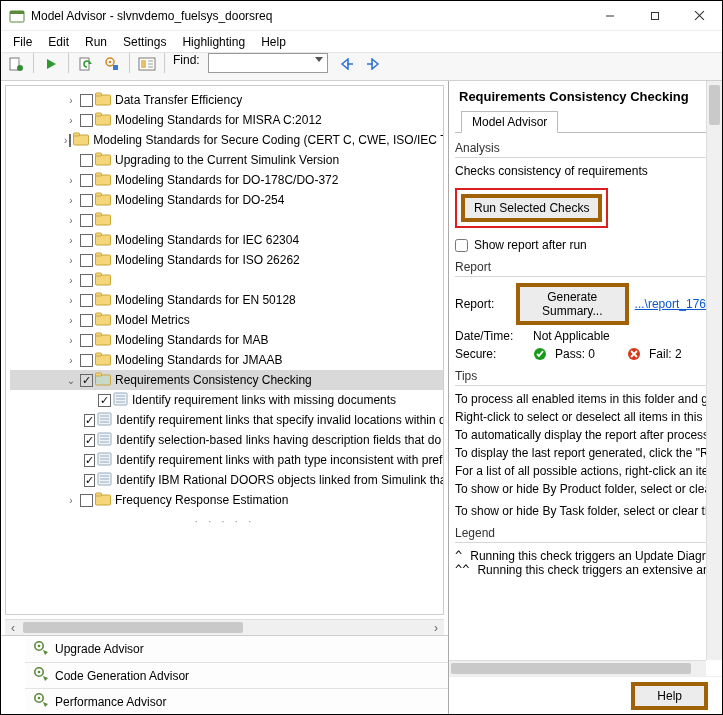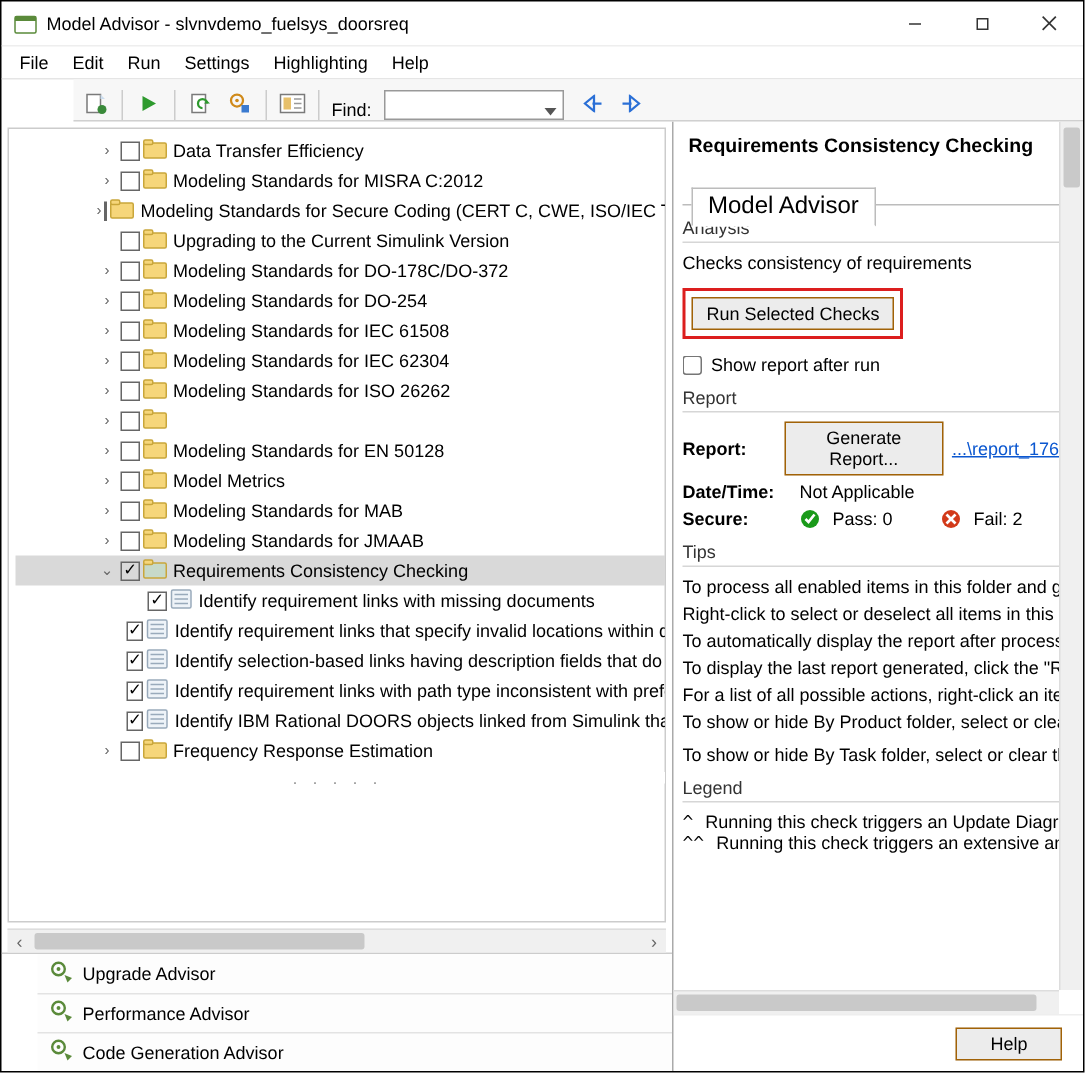--- a/index.html
+++ b/index.html
@@ -3,21 +3,21 @@
 <meta charset="utf-8">
 <style>
   * { box-sizing: border-box; margin: 0; padding: 0; }
   body { font-family: "Segoe UI", Arial, sans-serif; font-size: 12px; background: #fff; width: 723px; height: 715px; overflow: hidden; border: 1px solid #000; display: flex; flex-direction: column; }
   .titlebar { height: 30px; display: flex; align-items: center; padding: 0 0 0 8px; border-bottom: 1px solid #eee; }
   .titlebar .title-icon { width: 16px; height: 16px; margin-right: 6px; }
   .titlebar .title { flex: 1; font-size: 12px; }
   .window-btn { width: 45px; height: 30px; display: flex; align-items: center; justify-content: center; }
   .menubar { height: 22px; display: flex; align-items: center; padding: 0 6px; gap: 4px; border-bottom: 1px solid #e5e5e5; }
   .menubar span { padding: 2px 6px; cursor: default; }
-  .toolbar { height: 28px; display: flex; align-items: flex-end; padding: 0 4px; gap: 4px; border-bottom: 1px solid #d0d0d0; background: #f7f7f7; margin-left: 48px; }
+  .toolbar { height: 28px; display: flex; align-items: flex-start; padding: 0 4px; gap: 4px; border-bottom: 1px solid #d0d0d0; background: #f7f7f7; }
   .tool-btn { width: 22px; height: 22px; display: flex; align-items: center; justify-content: center; border: 1px solid transparent; border-radius: 2px; }
   .tool-sep { width: 1px; height: 20px; background: #ccc; margin: 0 2px; }
   .toolbar .find-label { font-size: 12px; margin: 0 4px 0 2px; }
   .find-input { width: 120px; height: 20px; border: 1px solid #999; font-size: 12px; padding: 0 3px; }
   .body { flex: 1; display: flex; overflow: hidden; }
   .left-wrap { width: 448px; display: flex; flex-direction: column; border-right: 1px solid #aaa; }
   .tree-pane { flex: 1; overflow: auto; border: 1px solid #ccc; margin: 4px; position: relative; }
   .edge-dots { position: sticky; left:0; bottom:0; width:100%; height:8px; text-align:center; color:#999; letter-spacing:3px; background:#fff;}
   .tree { padding: 4px 0 4px 4px; white-space: nowrap; }
   .row { display: flex; align-items: center; height: 20px; gap: 2px; padding-right: 4px; }
@@ -31,30 +31,30 @@
   .row.selected .folder-icon rect.fbody { fill: #c7d9c8; }
   .advisors { border-top: 1px solid #ccc; padding-left: 24px; }
   .adv-item { height: 26px; display: flex; align-items: center; gap: 6px; padding: 0 8px; border-top: 1px solid #e3e3e3; background: #fdfdfd; }
   .adv-item:first-child { border-top: none; }
   .right-wrap { flex: 1; display: flex; flex-direction: column; overflow: hidden; }
   .right-scroll { flex: 1; overflow: hidden; display: flex; }
   .right-content { flex: 1; padding: 6px 0 6px 6px; overflow: hidden; }
   .right-vscroll { width: 16px; background: #f0f0f0; border-left: 1px solid #ddd; position: relative; }
   .right-vscroll .thumb { position: absolute; left: 2px; right: 2px; top: 4px; height: 40px; background: #c9c9c9; border-radius: 2px; }
   .panel-title { font-size: 13px; font-weight: bold; padding: 2px 4px 6px; }
-  .tab { display: inline-block; padding: 3px 10px; border: 1px solid #bcbcbc; border-bottom: 1px solid #fff; background: #fff; position: relative; top: 15px; font-size: 16px; }
+  .tab { display: inline-block; padding: 3px 10px; border: 1px solid #bcbcbc; border-bottom: 1px solid #fff; background: #fff; position: relative; top: 1px; font-size: 12px; }
   .tabstrip { border-bottom: 1px solid #bcbcbc; padding-left: 6px; }
   .group { margin: 8px 0 0 0; }
   .group-hd { font-size: 12px; color: #333; border-bottom: 1px solid #d6d6d6; padding-bottom: 2px; margin-bottom: 6px; }
   .right-body { font-size: 12px; }
-  .btn { border: 1px solid #a16207; background: #ececec; padding: 3px 9px; font-size: 12px; cursor: default; font-family: inherit; }
+  .btn { border: 4px solid #a16207; background: #ececec; padding: 3px 9px; font-size: 12px; cursor: default; font-family: inherit; }
   .highlight-box { display: inline-block; border: 2px solid #dc1e1e; padding: 4px; }
   .inline-cb { display: flex; align-items: center; gap: 6px; margin-top: 10px; }
   .kv { display: flex; align-items: center; gap: 6px; margin: 4px 0; }
-  .kv .k { width: 72px; font-weight: bold; }
+  .kv .k { width: 72px; }
   .link { color: #0b57d0; text-decoration: underline; cursor: pointer; }
   .pass-icon, .fail-icon { width: 14px; height: 14px; display: inline-block; vertical-align: middle; margin-right: 2px; }
   .tips p { margin: 4px 0; white-space: nowrap; overflow: hidden; }
   .legend-row { display: flex; gap: 8px; white-space: nowrap; overflow: hidden; }
   .legend-row .lsym { width: 22px; font-family: monospace; }
   .bottom-hscroll { height: 16px; background: #f0f0f0; border-top: 1px solid #ddd; position: relative; margin-right: 16px; }
   .bottom-hscroll .thumb { position: absolute; top: 2px; bottom: 2px; left: 2px; width: 240px; background: #c9c9c9; border-radius: 2px; }
   .bottom-bar { height: 38px; display: flex; align-items: center; justify-content: flex-end; padding: 0 14px; border-top: 1px solid #eee; }
   .bottom-bar .btn { padding: 3px 22px; }
   .left-hscroll { height:16px; background:#f0f0f0; border-top:1px solid #ddd; position:relative; margin:0 4px 0 4px;}
@@ -216,21 +216,20 @@
               </svg></span>
             <span class="label">Modeling Standards for DO-254</span>
           </div>
           <div class="row" style="padding-left: 54px;">
             <span class="twisty">›</span>
             <span class="cbdraw"></span>
             <span><svg class="folder-icon" viewBox="0 0 16 14">
                 <rect class="fbody" x="0.5" y="3" width="15" height="10" rx="1" fill="#f6d67a" stroke="#c9a63a"></rect>
                 <rect x="0.5" y="1" width="6" height="3" rx="1" fill="#f6d67a" stroke="#c9a63a"></rect>
               </svg></span>
-            <span class="label">Modeling Standards for IEC 61508</span>
           </div>
           <div class="row" style="padding-left: 54px;">
             <span class="twisty">›</span>
             <span class="cbdraw"></span>
             <span><svg class="folder-icon" viewBox="0 0 16 14">
                 <rect class="fbody" x="0.5" y="3" width="15" height="10" rx="1" fill="#f6d67a" stroke="#c9a63a"></rect>
                 <rect x="0.5" y="1" width="6" height="3" rx="1" fill="#f6d67a" stroke="#c9a63a"></rect>
               </svg></span>
             <span class="label">Modeling Standards for IEC 62304</span>
           </div>
@@ -376,29 +375,29 @@
               <polygon points="10,10 15,12 12,15" fill="#5a8a3a"></polygon>
             </svg></span>
           <span>Upgrade Advisor</span>
         </div>
         <div class="adv-item">
           <span><svg width="16" height="16" viewBox="0 0 16 16">
               <circle cx="6" cy="6" r="4.2" fill="none" stroke="#5a8a3a" stroke-width="1.6"></circle>
               <circle cx="6" cy="6" r="1.3" fill="#5a8a3a"></circle>
               <polygon points="10,10 15,12 12,15" fill="#5a8a3a"></polygon>
             </svg></span>
-          <span>Performance Advisor</span>
+          <span>Code Generation Advisor</span>
         </div>
         <div class="adv-item">
           <span><svg width="16" height="16" viewBox="0 0 16 16">
               <circle cx="6" cy="6" r="4.2" fill="none" stroke="#5a8a3a" stroke-width="1.6"></circle>
               <circle cx="6" cy="6" r="1.3" fill="#5a8a3a"></circle>
               <polygon points="10,10 15,12 12,15" fill="#5a8a3a"></polygon>
             </svg></span>
-          <span>Code Generation Advisor</span>
+          <span>Performance Advisor</span>
         </div>
       </div>
   </div>
 
   <div class="right-wrap">
     <div class="right-scroll">
       <div class="right-content">
         <div class="panel-title">Requirements Consistency Checking</div>
         <div class="tabstrip"><span class="tab">Model Advisor</span></div>
 
@@ -414,21 +413,21 @@
             <label class="inline-cb">
               <input type="checkbox" class="cb" style=""> 
                 <span>Show report after run</span>
             </label>
           </div>
 
           <div class="group">
             <div class="group-hd">Report</div>
             <div class="kv">
               <span class="k">Report:</span>
-              <button class="btn">Generate Report...</button>
+              <button class="btn">Generate Summary...</button>
               <span class="link">...\report_176</span>
             </div>
             <div class="kv">
               <span class="k">Date/Time:</span>
               <span>Not Applicable</span>
             </div>
             <div class="kv">
               <span class="k">Secure:</span>
               <svg class="pass-icon" viewBox="0 0 14 14">
                   <circle cx="7" cy="7" r="6" fill="#1a9a1a"></circle>

